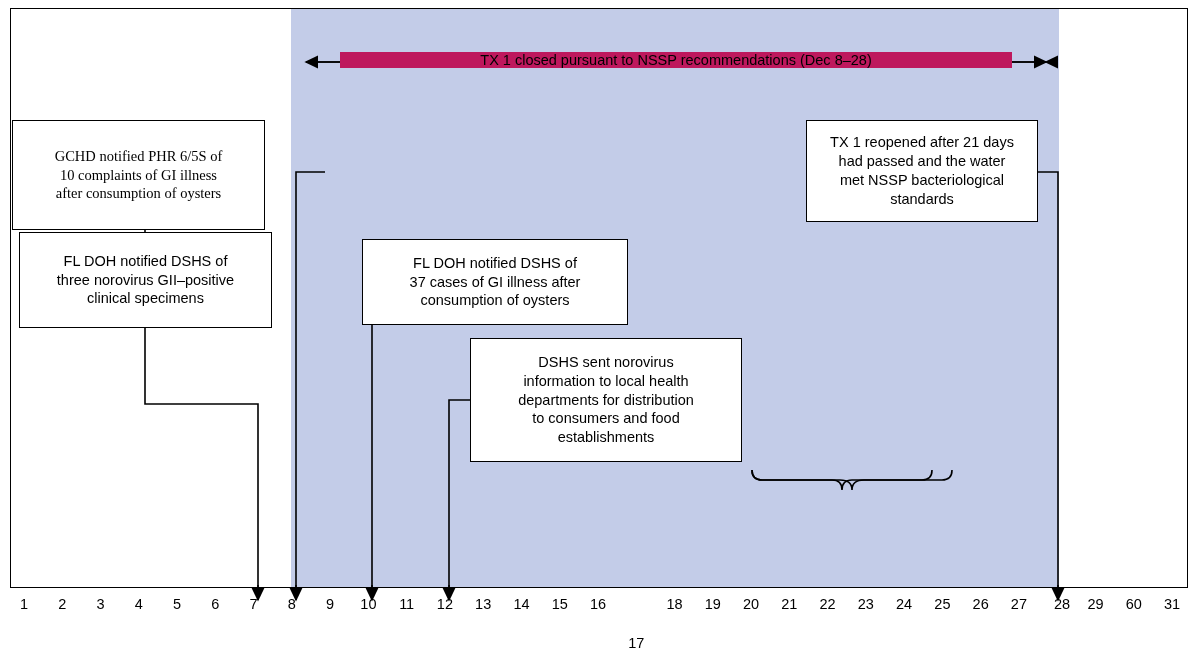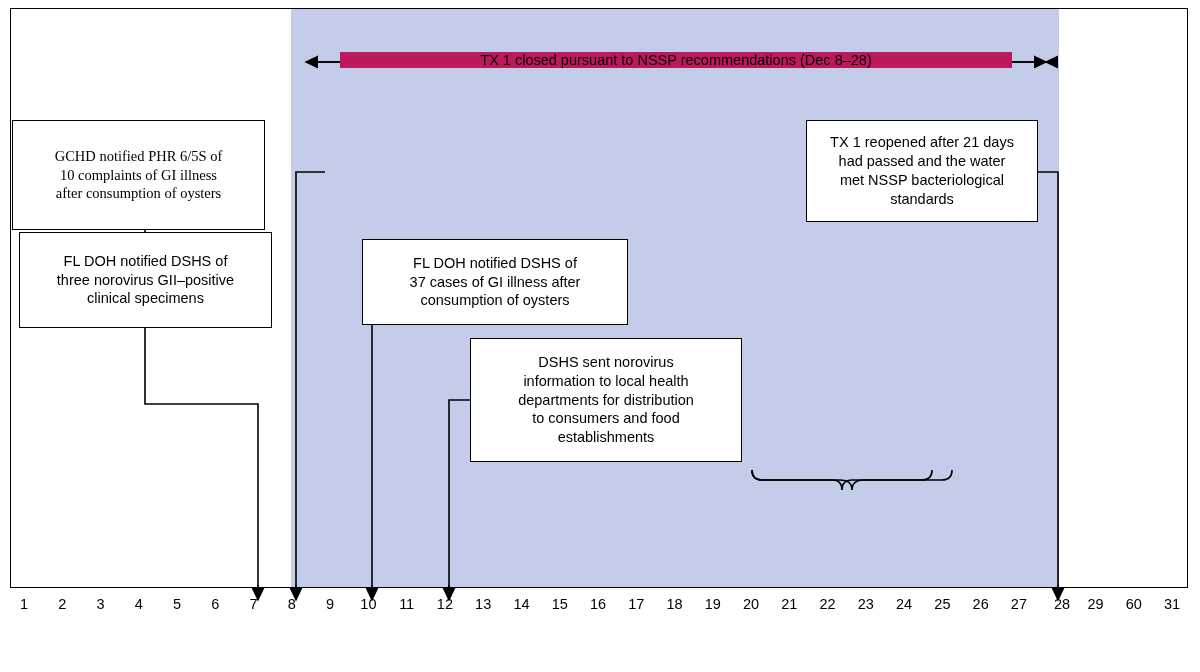--- a/index.html
+++ b/index.html
@@ -218,21 +218,21 @@
       <div class="tick" style="left: 243.6px;">7</div>
       <div class="tick" style="left: 281.867px;">8</div>
       <div class="tick" style="left: 320.133px;">9</div>
       <div class="tick" style="left: 358.4px;">10</div>
       <div class="tick" style="left: 396.667px;">11</div>
       <div class="tick" style="left: 434.933px;">12</div>
       <div class="tick" style="left: 473.2px;">13</div>
       <div class="tick" style="left: 511.467px;">14</div>
       <div class="tick" style="left: 549.733px;">15</div>
       <div class="tick" style="left: 588px;">16</div>
-      <div class="tick" style="left: 626.267px;">17</div>
+      <div class="tick" style="left: 626.267px; margin-top: 39px;">17</div>
       <div class="tick" style="left: 664.533px;">18</div>
       <div class="tick" style="left: 702.8px;">19</div>
       <div class="tick" style="left: 741.067px;">20</div>
       <div class="tick" style="left: 779.333px;">21</div>
       <div class="tick" style="left: 817.6px;">22</div>
       <div class="tick" style="left: 855.867px;">23</div>
       <div class="tick" style="left: 894.133px;">24</div>
       <div class="tick" style="left: 932.4px;">25</div>
       <div class="tick" style="left: 970.667px;">26</div>
       <div class="tick" style="left: 1008.93px;">27</div>

